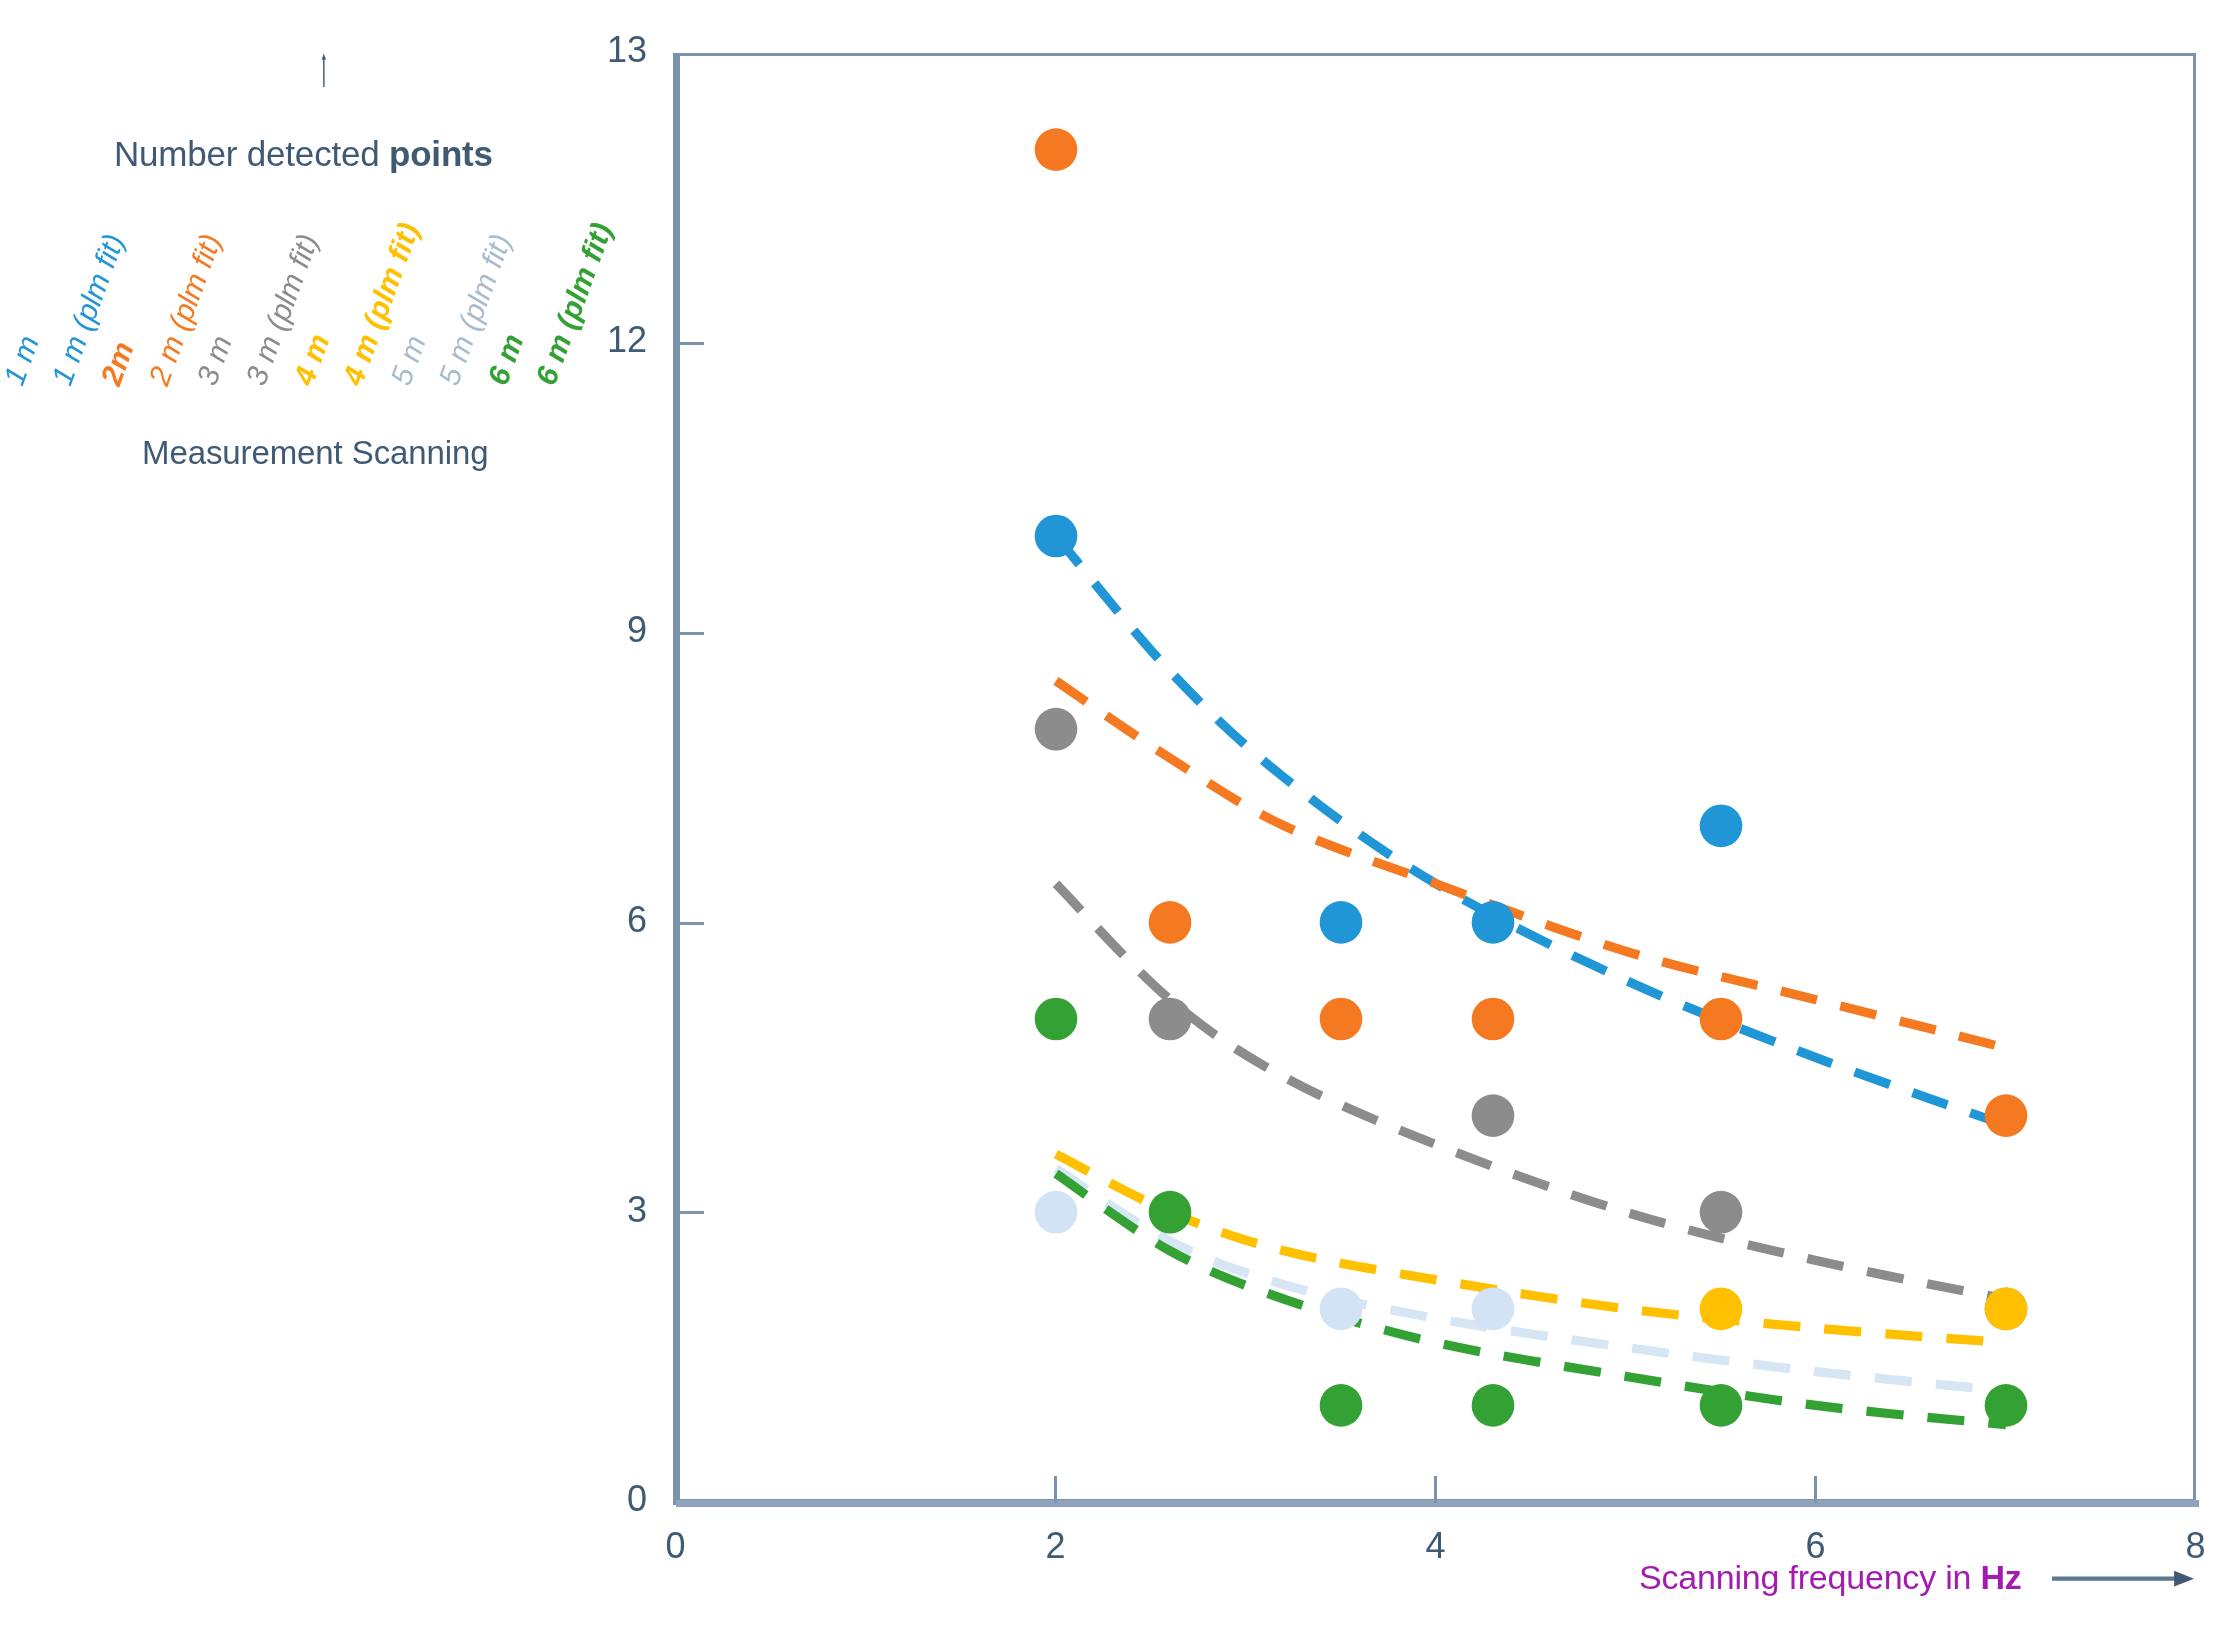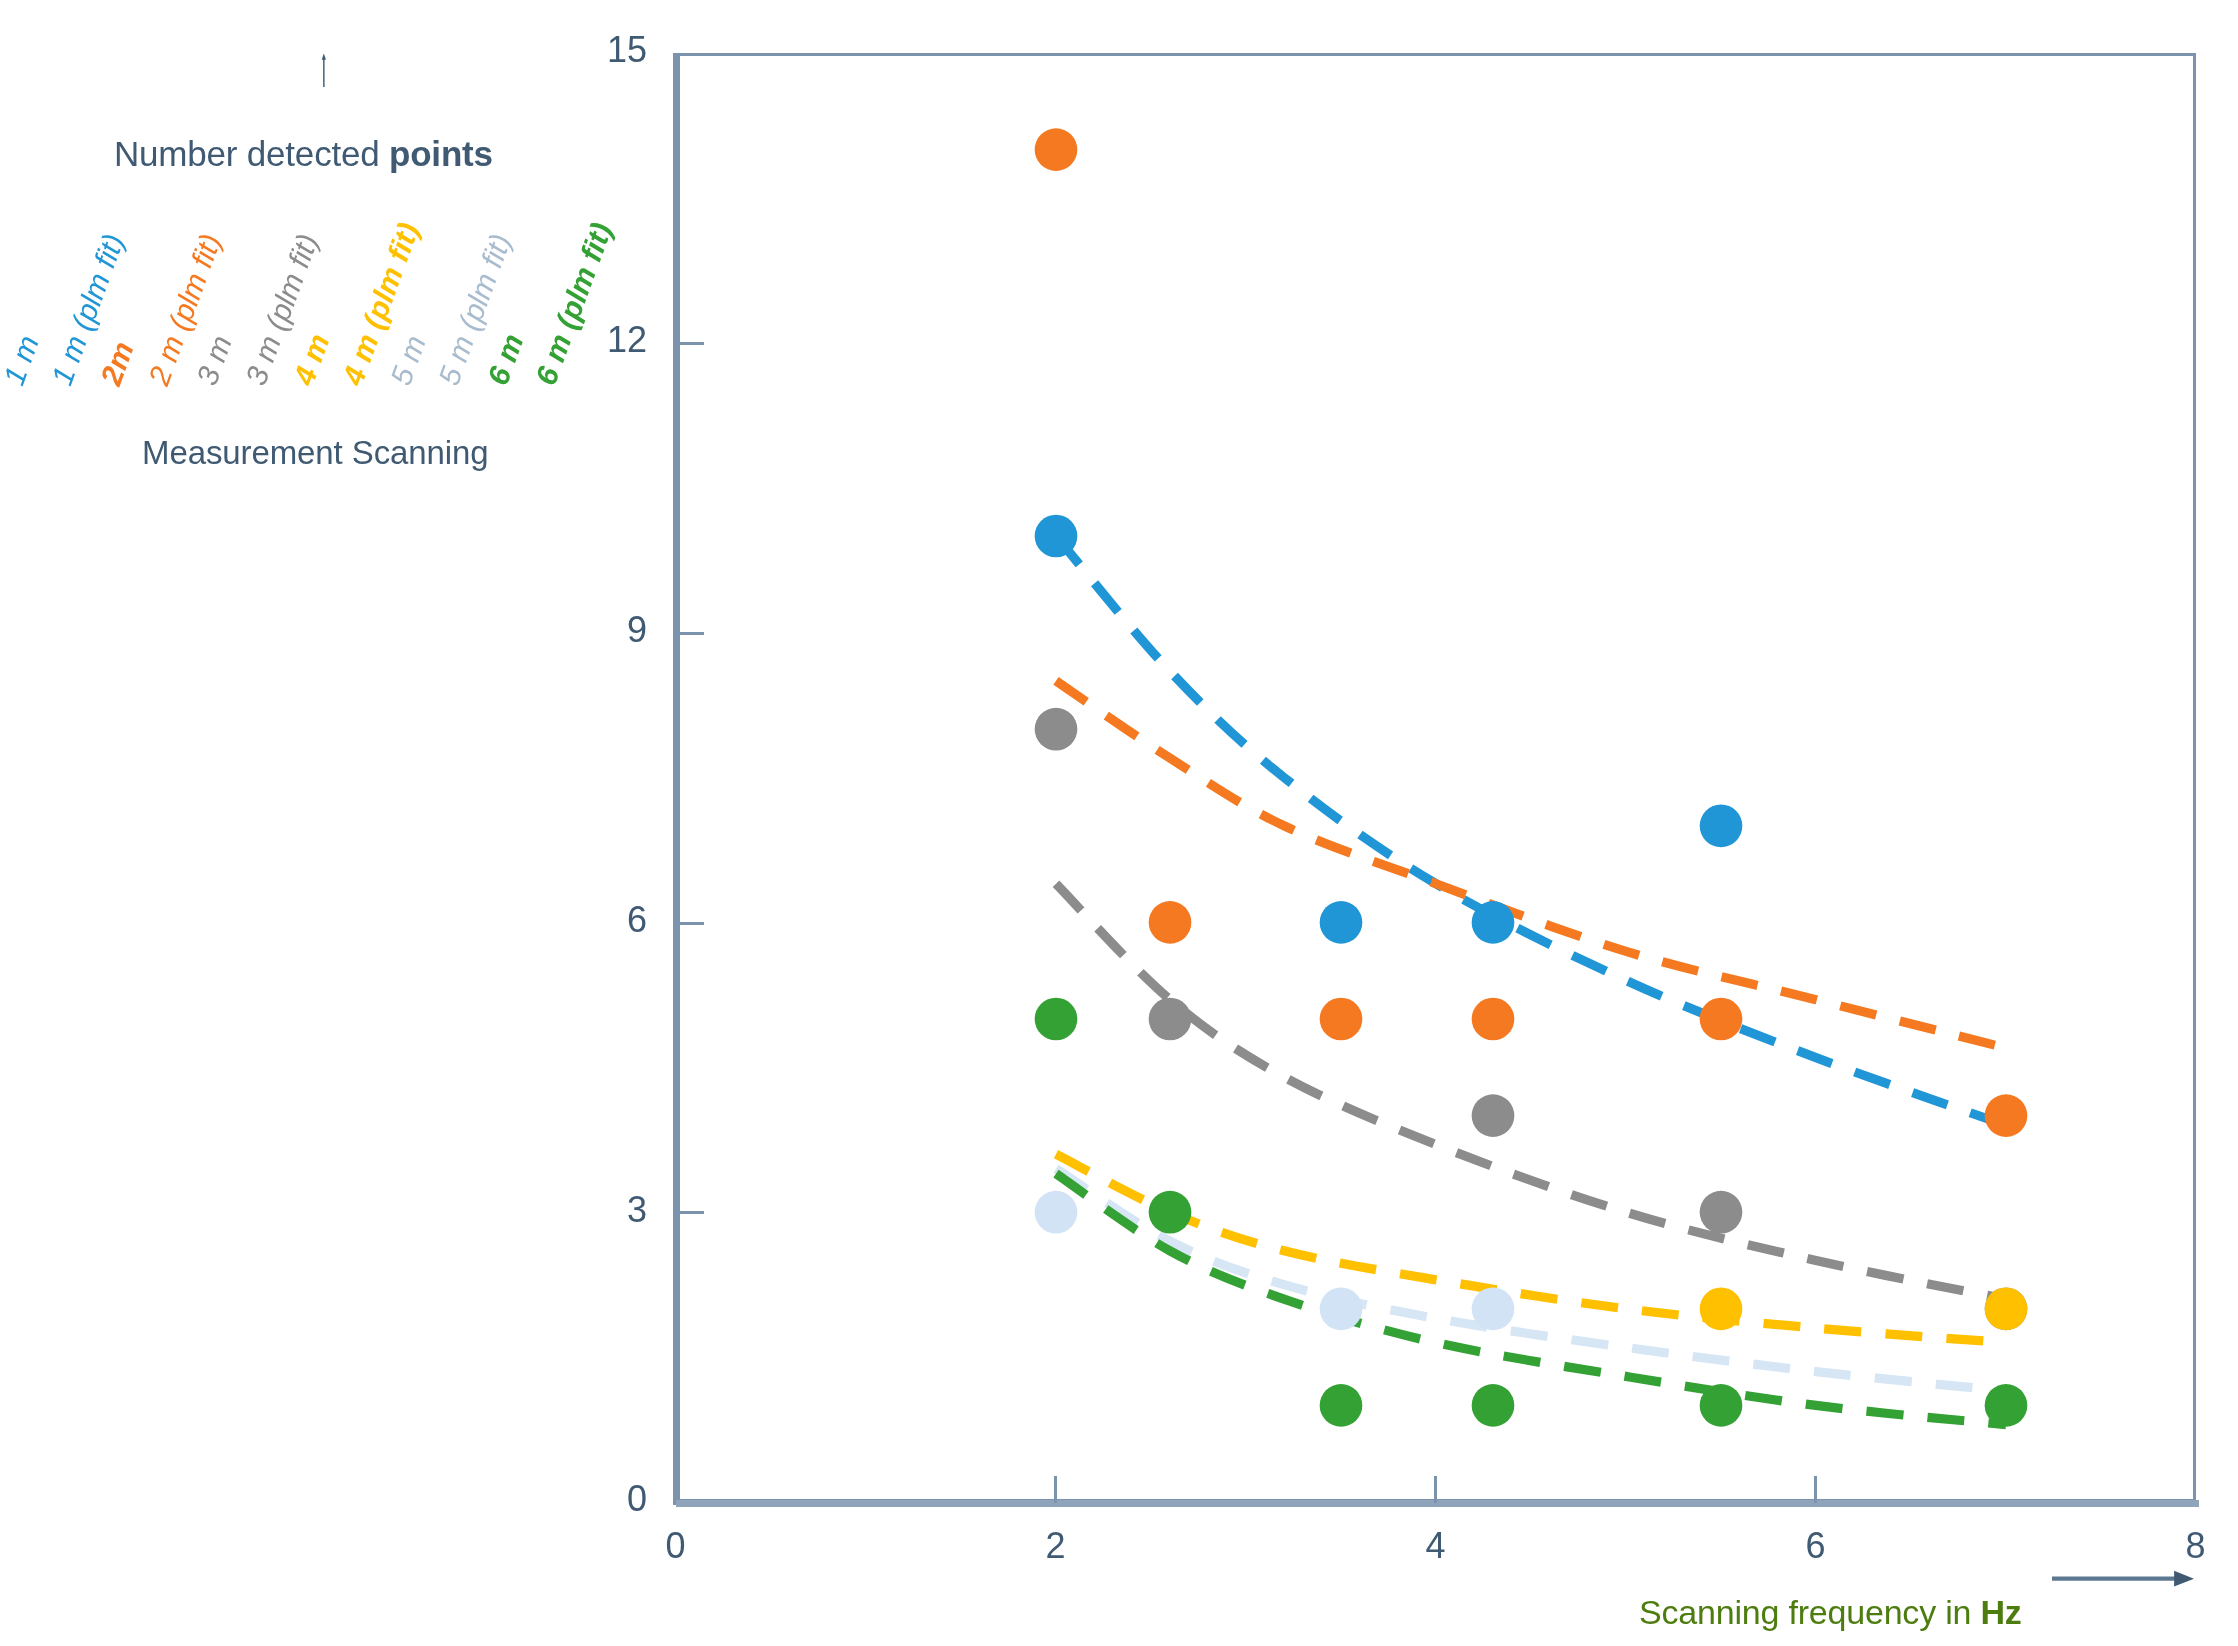--- a/index.html
+++ b/index.html
@@ -115,23 +115,23 @@
   }
   #yaxis-baseline {
     position: absolute;
     left: 673px; top: 53px;
     width: 7.1px; height: 1452px;
     background: #7b93ad;
   }
 
   #axis-title-x {
     position: absolute;
-    left: 1639px; top: 1593px;
+    left: 1639px; top: 1558px;
     font-size: 34px;
-    color: #4d7c0f;
+    color: #a21caf;
     white-space: nowrap;
     letter-spacing: -0.2px;
   }
   #axis-title-x .bold { font-weight: bold; }
   #xaxis-arrow {
     position: absolute;
     left: 2052px; top: 1568px;
     width: 142px; height: 21.3px;
   }
 
@@ -175,21 +175,21 @@
 
     <div id="measurement-distance">Measurement Scanning</div>
   </div>
 
   <div id="plot-wrap">
     <div id="plot-frame"></div>
     <div id="yaxis-baseline"></div>
     <div id="xaxis-baseline"></div>
 
     <div id="y-ticks">
-        <div class="ytick-label" style="left: 555px; top: 29px;">15</div>
+        <div class="ytick-label" style="left: 555px; top: 29px;">13</div>
         <div class="ytick-label" style="left: 555px; top: 319px;">12</div>
         <div class="ytick-mark" style="left: 677px; top: 342px;"></div>
         <div class="ytick-label" style="left: 555px; top: 609px;">9</div>
         <div class="ytick-mark" style="left: 677px; top: 632px;"></div>
         <div class="ytick-label" style="left: 555px; top: 899px;">6</div>
         <div class="ytick-mark" style="left: 677px; top: 922px;"></div>
         <div class="ytick-label" style="left: 555px; top: 1189px;">3</div>
         <div class="ytick-mark" style="left: 677px; top: 1211px;"></div>
         <div class="ytick-label" style="left: 555px; top: 1478px;">0</div>
       </div>

